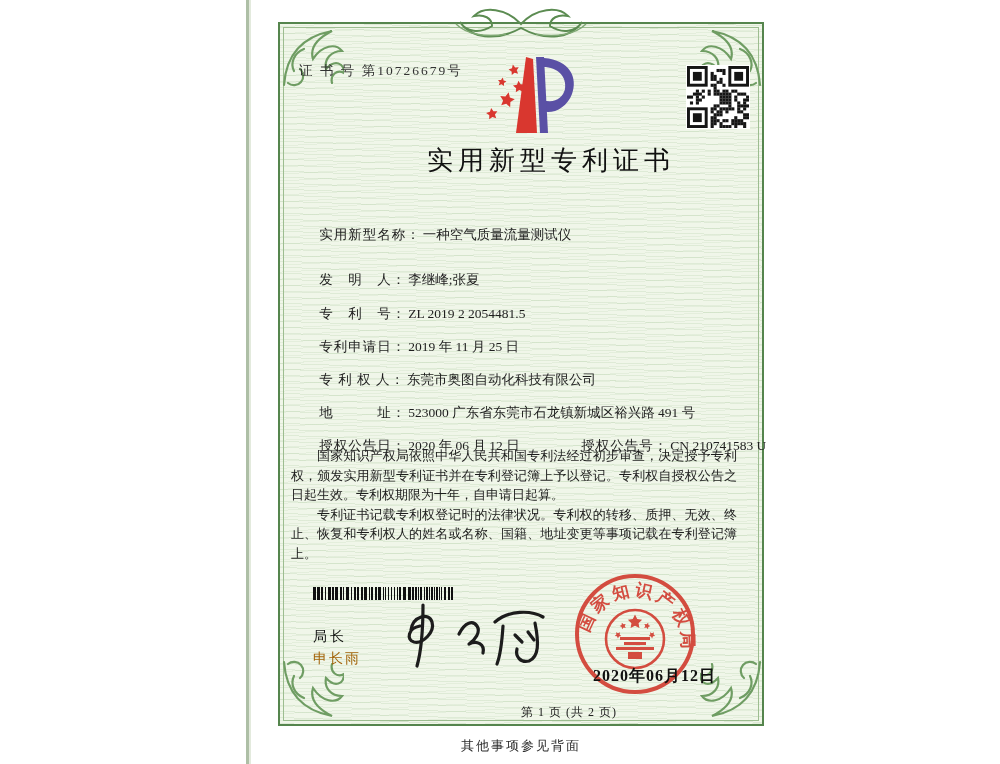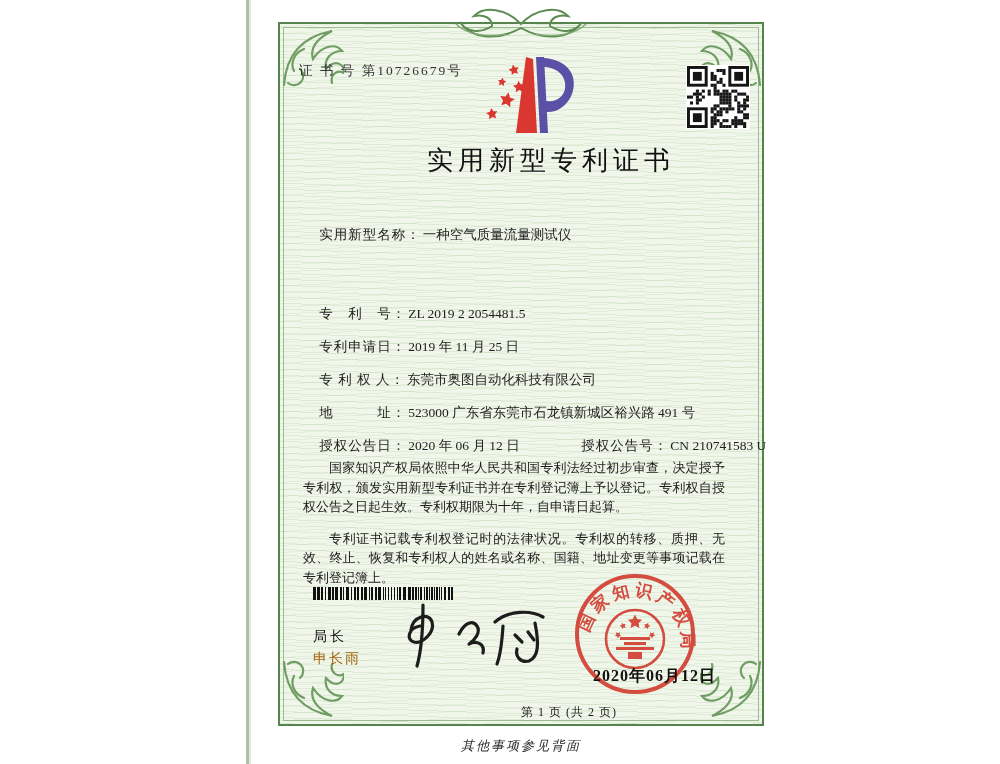--- a/index.html
+++ b/index.html
@@ -41,29 +41,29 @@
     position:absolute;left:29px;top:143px;width:450px;margin:0;
     text-align:center;font-size:26px;font-weight:normal;letter-spacing:5px;color:#111;padding-left:48px;
   }
   .field{position:absolute;left:50px;font-size:13.5px;white-space:pre;color:#1e1e1e;}
   .field .flabel{letter-spacing:1px;}
   .field .fvalue{margin-left:2px;}
   .paras{
     position:absolute;left:42px;top:446px;width:446px;
     font-size:13px;line-height:19.5px;text-align:justify;color:#1c1c1c;
   }
-  .paras p{margin:12px;text-indent:26px;}
+  .paras p{margin:0;text-indent:26px;}
   .barcode{position:absolute;left:64px;top:587px;}
   .sig-title{position:absolute;left:64px;top:628px;font-size:14px;letter-spacing:3px;color:#111;}
   .sig-name{position:absolute;left:64px;top:650px;font-size:14px;letter-spacing:2px;color:#a16207;}
   .signature{position:absolute;left:140px;top:600px;}
   .seal{position:absolute;left:323px;top:571px;}
   .seal-date{position:absolute;left:344px;top:666px;font-size:16px;letter-spacing:1px;color:#101010;font-weight:bold;}
   .page-no{position:absolute;left:29px;top:704px;width:582px;text-align:center;font-size:12px;color:#222;letter-spacing:1px;}
-  .back-note{position:absolute;left:29px;top:737px;width:486px;text-align:center;font-size:13px;color:#2a2a2a;letter-spacing:2px;font-style:italic;}
+  .back-note{position:absolute;left:29px;top:737px;width:486px;text-align:center;font-size:13px;color:#2a2a2a;letter-spacing:2px;}
 </style>
 </head>
 <body>
 
 <svg width="0" height="0" style="position:absolute" aria-hidden="true">
   <defs>
     <path id="star" d="M0,-10 L2.94,-4.05 9.51,-3.09 4.76,1.55 5.88,8.09 0,5 -5.88,8.09 -4.76,1.55 -9.51,-3.09 -2.94,-4.05 Z"></path>
     <g id="curl" fill="none" stroke="#6f9d63" stroke-width="2.2" stroke-linecap="round">
       <path d="M4,60 C6,32 20,12 52,6 C36,14 30,24 33,34 C42,20 56,18 62,26 C51,26 44,34 46,44 C55,34 64,38 64,48 C57,44 50,50 52,58"></path>
       <path d="M8,58 a9,9 0 1 0 12,-14"></path>
@@ -242,20 +242,23 @@
         <rect x="41.333333333333336" y="59.04761904761905" width="3.1023809523809525" height="3.1023809523809525" fill="#151515"></rect>
         <rect x="47.23809523809524" y="59.04761904761905" width="3.1023809523809525" height="3.1023809523809525" fill="#151515"></rect>
         <rect x="56.0952380952381" y="59.04761904761905" width="3.1023809523809525" height="3.1023809523809525" fill="#151515"></rect>
       </svg>
 
     <h1 class="title">实用新型专利证书</h1>
 
     <div class="field" style="top:210px">
       <span class="flabel">实用新型名称：</span><span class="fvalue">一种空气质量流量测试仪</span>
     </div>
+    <div class="field" style="top:255px">
+      <span class="flabel">发　明　人：</span><span class="fvalue">李继峰;张夏</span>
+    </div>
     <div class="field" style="top:289px">
       <span class="flabel">专　利　号：</span><span class="fvalue">ZL 2019 2 2054481.5</span>
     </div>
     <div class="field" style="top:322px">
       <span class="flabel">专利申请日：</span><span class="fvalue">2019 年 11 月 25 日</span>
     </div>
     <div class="field" style="top:355px">
       <span class="flabel">专 利 权 人：</span><span class="fvalue">东莞市奥图自动化科技有限公司</span>
     </div>
     <div class="field" style="top:388px">

